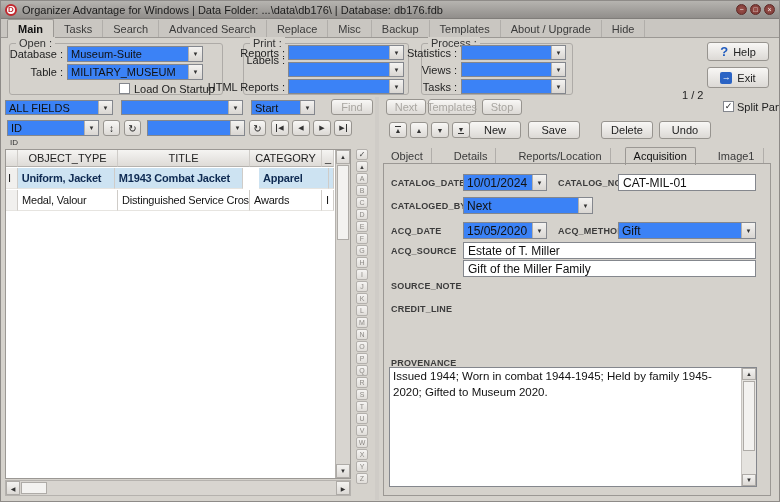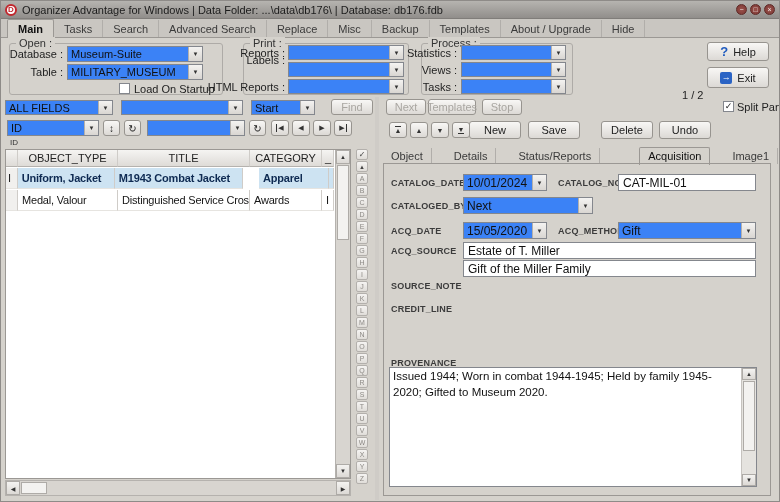--- a/index.html
+++ b/index.html
@@ -47,21 +47,21 @@
   .sb-thumb { position:absolute; left:1px; right:1px; background:#f3f2f0; border:1px solid #aeaba7; }
   .hsb { position:absolute; left:4px; top:479px; width:346px; height:16px; background:#d8d5d0; border:1px solid #b5b2ae; }
   .hsb .sb-btn { height:auto; top:0; bottom:0; width:14px; }
   .alpha-strip { position:absolute; left:353px; top:148px; width:16px; display:flex; flex-direction:column; align-items:center; }
   .alpha-btn { width:12px; height:11px; margin-bottom:1px; border:1px solid #b3b0ac; border-radius:2px; background:linear-gradient(#f5f4f2,#e0ddd9); color:#8d8a86; font-size:7px; display:flex; align-items:center; justify-content:center; line-height:1; }
   .alpha-btn.dark { color:#444; font-size:8px; }
 
   
   .rtabs { position:absolute; left:382px; top:145px; right:12px; height:18px; display:flex; align-items:flex-end;gap:14px; }
   .rtab { font-size:11px; color:#3a3a3a; padding:2px 8px; border-right:1px solid #b1aeaa; cursor:default; white-space:nowrap; }
-  .rtab.active { background:#d5d2cc; border:1px solid #9b9894; border-bottom:none; color:#111; border-radius:2px 2px 0 0; margin-bottom:-1px; padding-bottom:3px;margin-left:25px; }
+  .rtab.active { background:#d5d2cc; border:1px solid #9b9894; border-bottom:none; color:#111; border-radius:2px 2px 0 0; margin-bottom:-1px; padding-bottom:3px; }
   .rpanel-border { position:absolute; left:382px; top:162px; width:388px; height:333px; border:1px solid #9b9894; }
   .flabel { position:absolute; font-size:9px; font-weight:bold; color:#3c3c3c; letter-spacing:.2px; white-space:nowrap; }
   .ta-wrap { position:absolute; background:#fff; border:1px solid #84878d; }
   .ta-text { position:absolute; left:3px; top:1px; right:18px; bottom:1px; font-size:11.5px; color:#111; line-height:1.35; overflow:hidden; }
   .ta-scroll { position:absolute; right:0; top:0; bottom:0; width:15px; background:#e5e3df; border-left:1px solid #c6c3bf; }
 
   .navgrp { position:absolute; display:flex; gap:3px; }
   .nav-btn { width:18px; height:16px; background:linear-gradient(#f8f7f5,#dcd9d5); border:1px solid #97948f; border-radius:3px; font-size:7px; color:#333; display:flex; align-items:center; justify-content:center; }
   .bar-l { border-left:1.5px solid #333; padding-left:1px; }
   .bar-r { border-right:1.5px solid #333; padding-right:1px; }
@@ -295,21 +295,21 @@
       </span>
   </div>
   <div class="btn" style="left:468px;top:120px;width:52px;height:18px;">New</div>
   <div class="btn" style="left:527px;top:120px;width:52px;height:18px;">Save</div>
   <div class="btn" style="left:600px;top:120px;width:52px;height:18px;">Delete</div>
   <div class="btn" style="left:658px;top:120px;width:52px;height:18px;">Undo</div>
 
   <div class="rtabs">
     <span class="rtab">Object</span>
     <span class="rtab">Details</span>
-    <span class="rtab">Status/Reports</span>
+    <span class="rtab">Reports/Location</span>
     <span class="rtab active">Acquisition</span>
     <span class="rtab">Image1</span>
     <span class="rtab">Image2</span>
     <span class="rtab">View</span>
   </div>
   <div class="rpanel-border"></div>
 
   <span class="flabel" style="left:390px;top:177px;">CATALOG_DATE</span>
   <div class="combo" style="left:462px;top:173px;width:84px;height:17px;font-size:12px;">
     <span>10/01/2024</span>

